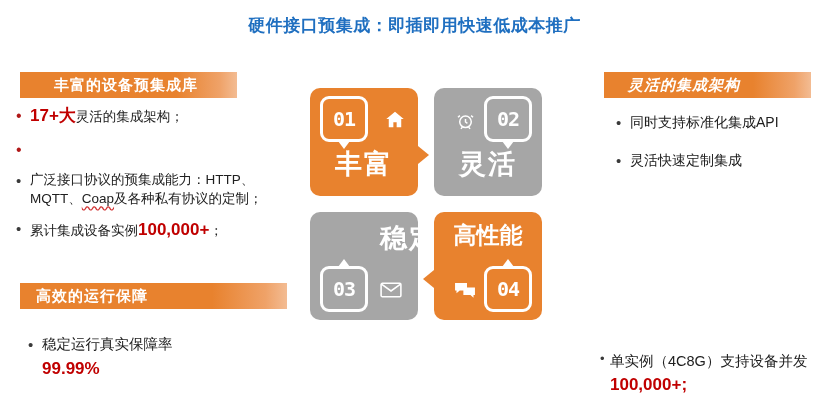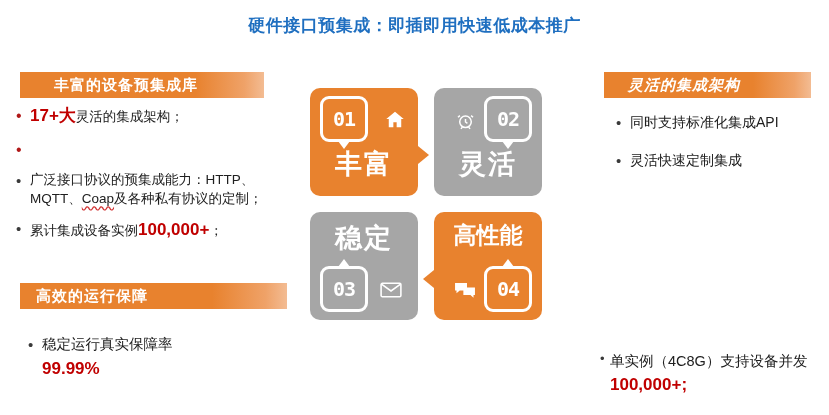--- a/index.html
+++ b/index.html
@@ -17,21 +17,21 @@
     white-space:nowrap;
   }
 
   
   .hdrbar{
     position:absolute;height:26px;line-height:26px;
     background:linear-gradient(to right,#E8822E 0%,#E8822E 72%,#EFA268 92%,#F3BC93 100%);
     color:#ffffff;font-size:15px;font-weight:bold;letter-spacing:1px;
     padding-left:34px;box-sizing:border-box;white-space:nowrap;
   }
-  #hdr-lib{left:20px;top:72px;width:244px;}
+  #hdr-lib{left:20px;top:72px;width:217px;}
   #hdr-ops{left:20px;top:283px;width:267px;padding-left:16px;}
   #hdr-arch{left:604px;top:72px;width:207px;padding-left:24px;font-style:italic;}
   #hdr-conc{left:604px;top:283px;width:212px;padding-left:24px;}
 
   
   .list{position:absolute;color:#202020;}
   .li{display:flex;align-items:flex-start;margin-bottom:9px;}
   .dot{
     flex:0 0 auto;width:14px;text-align:left;line-height:1.45;
     font-size:15px;color:#3a3a3a;
@@ -105,21 +105,21 @@
 
   
   .qlabel{
     position:absolute;width:100%;text-align:center;color:#ffffff;
     font-weight:bold;white-space:nowrap;
   }
   .qlabel.two{font-size:27px;letter-spacing:2px;}
   .qlabel.three{font-size:23px;letter-spacing:0px;}
   #l1{top:58px;left:0;}
   #l2{top:58px;left:0;}
-  #l3{top:8px;left:0;}
+  #l3{top:8px;left:0;padding-left:45px;}
   #l4{top:8px;left:0;}
 </style>
 </head>
 <body>
 
 <div class="page">
 
   <div class="title">硬件接口预集成：即插即用快速低成本推广</div>
 
   <div class="hdrbar" id="hdr-lib">丰富的设备预集成库</div>

